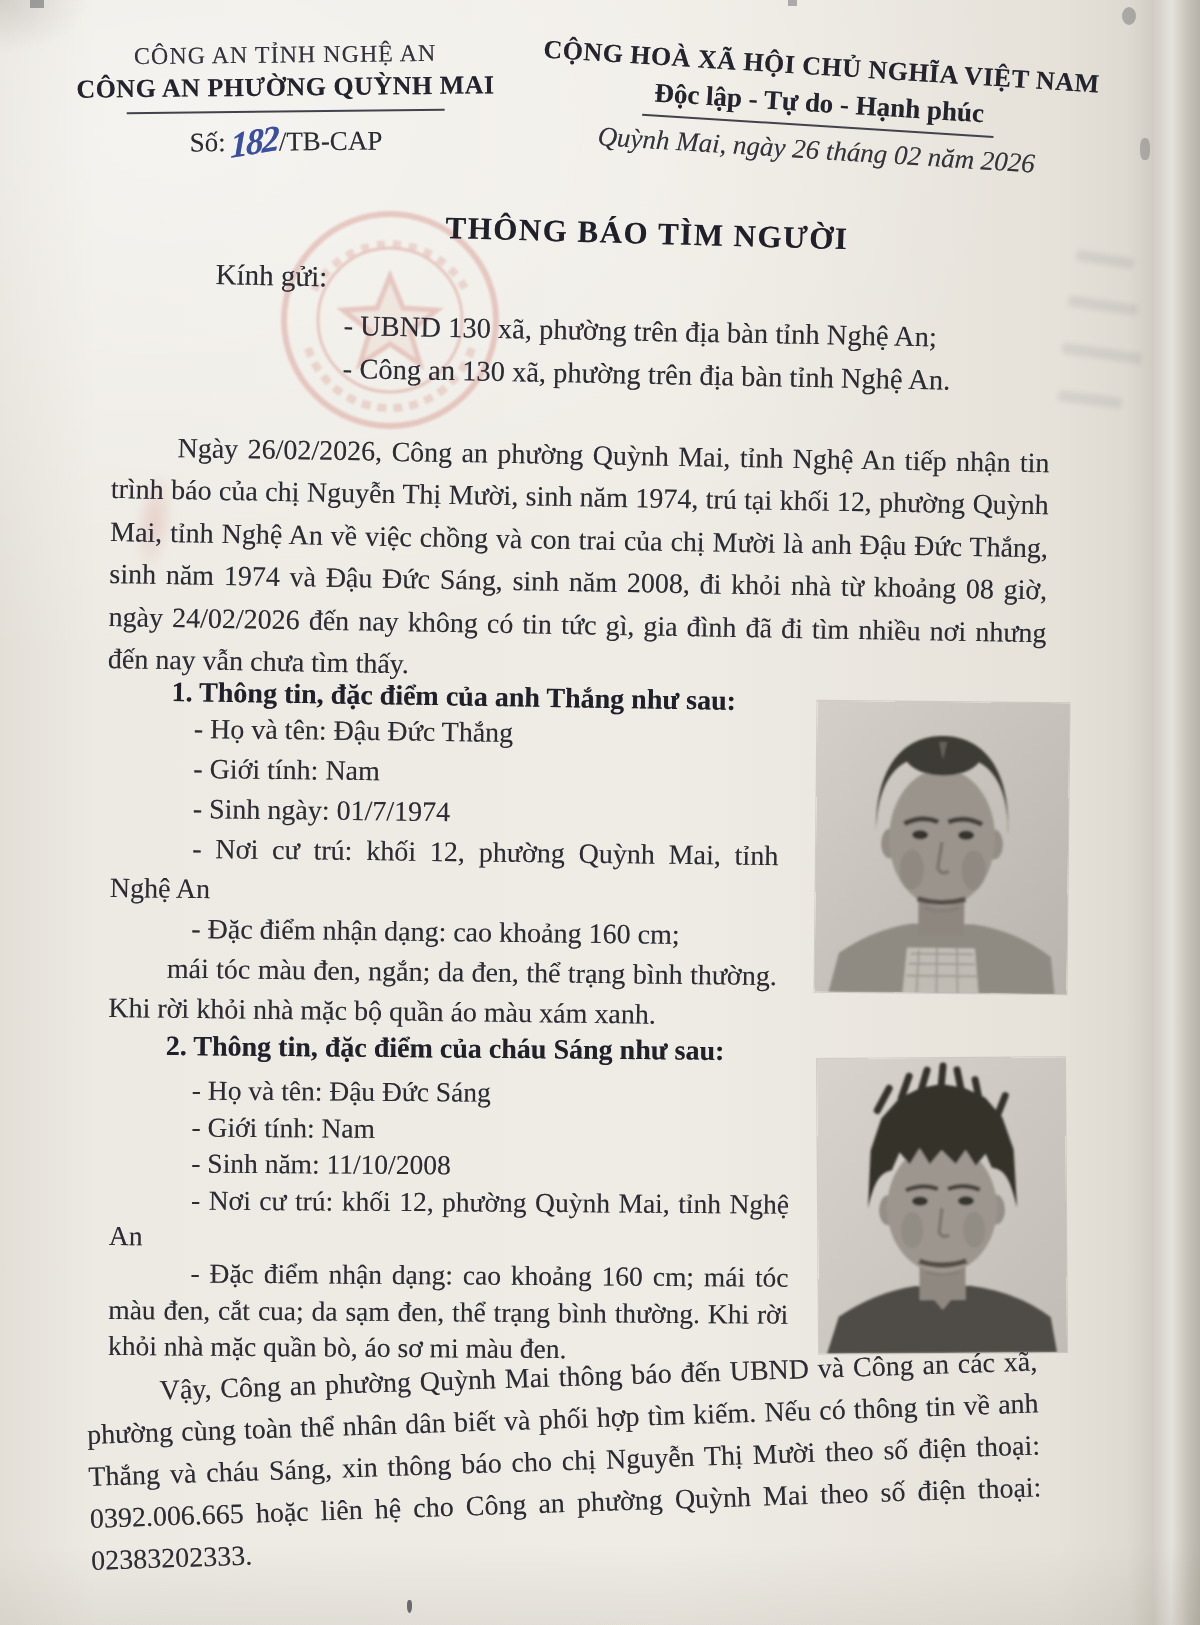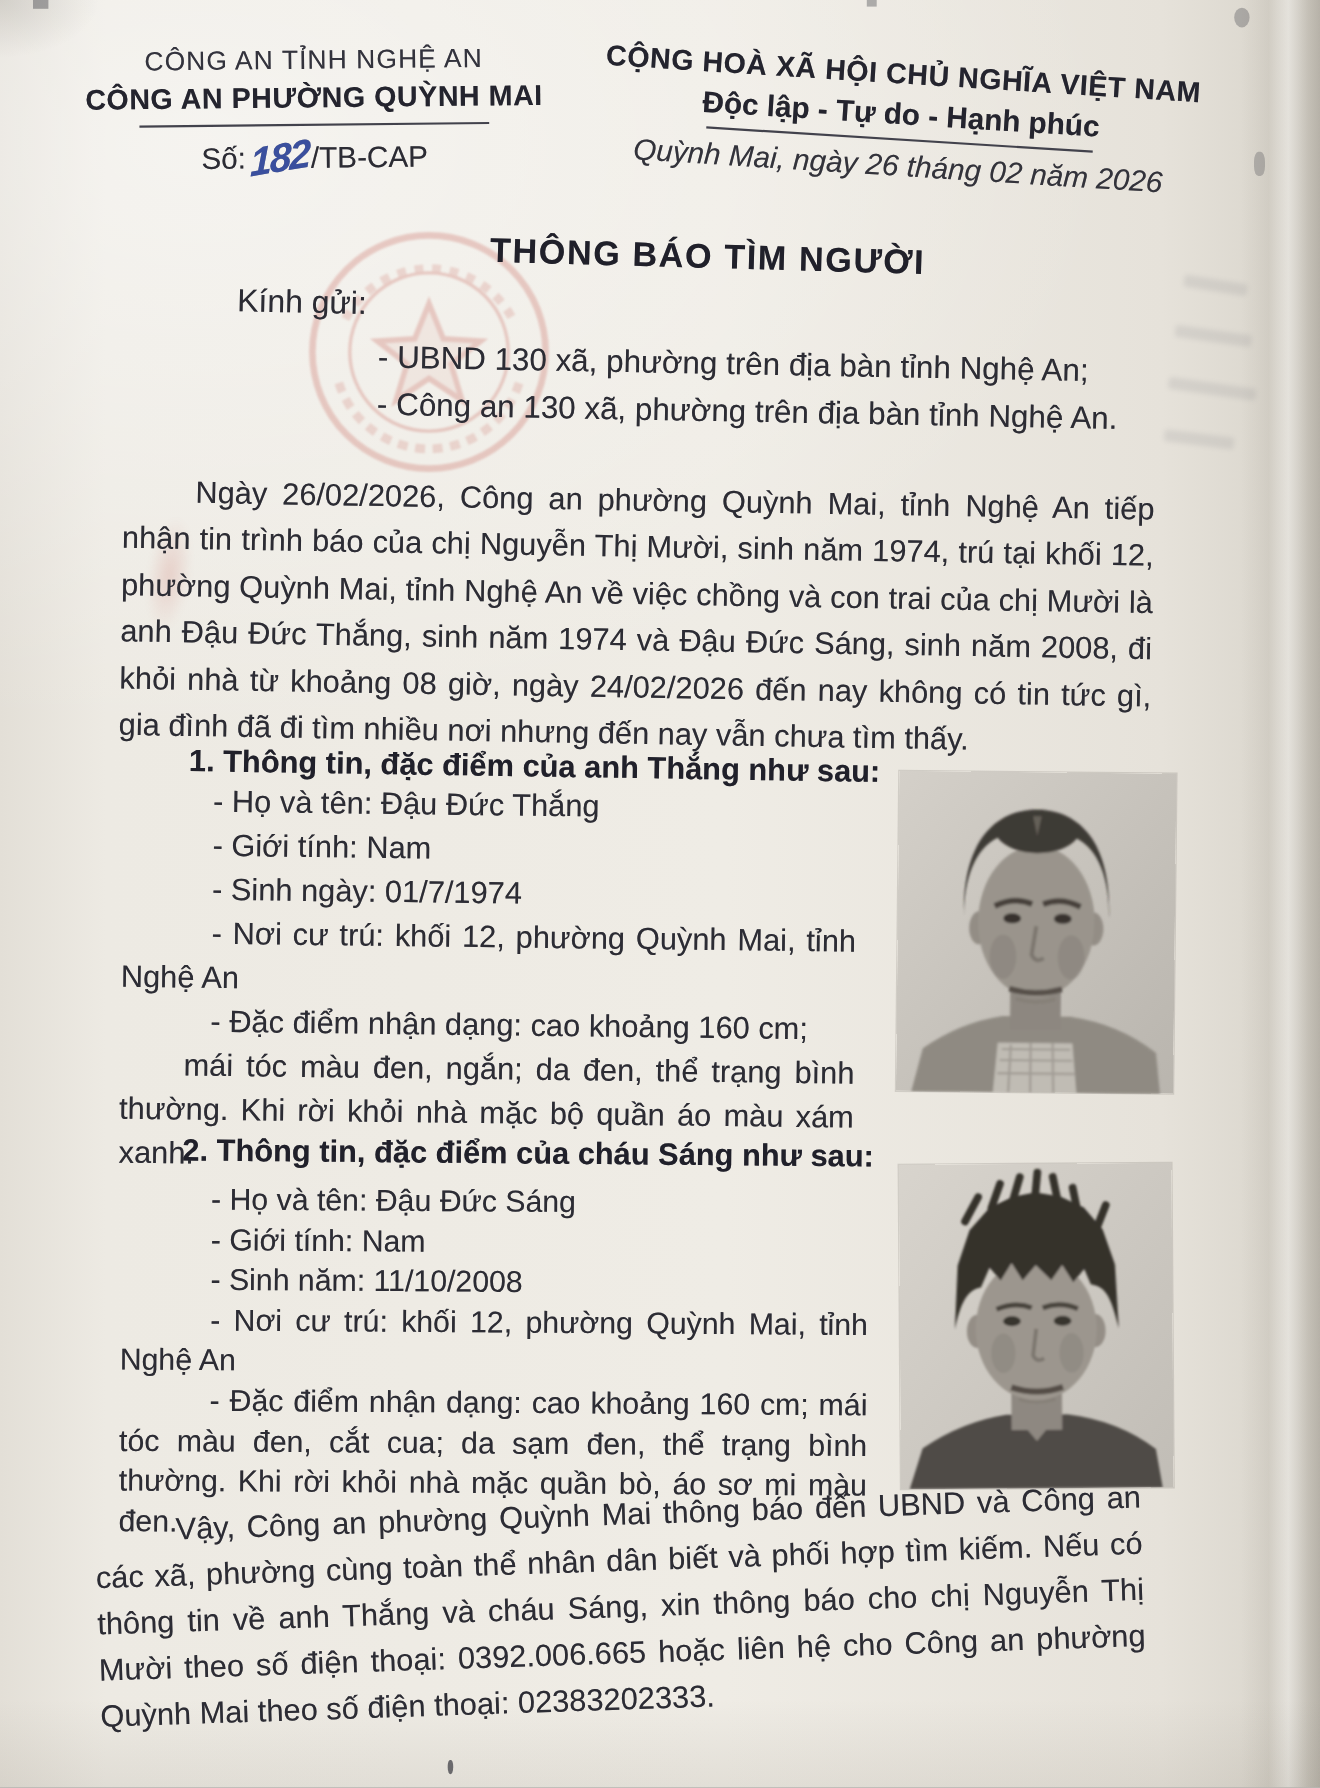--- a/index.html
+++ b/index.html
@@ -1,18 +1,18 @@
 <!DOCTYPE html>
 <html><head>
 <meta charset="utf-8">
 <style>
   html,body{margin:0;padding:0;background:#888;}
   .page{
     position:relative;width:1200px;height:1625px;overflow:hidden;
-    font-family:Liberation Sans, sans-serif;
+    font-family:Liberation Serif, serif;
     color:#2c2c34;
     background:
       radial-gradient(1400px 900px at 15% 8%, rgba(255,255,255,.45), rgba(255,255,255,0) 60%),
       linear-gradient(90deg,#e3dfd7 0%,#edeae3 8%,#efece5 55%,#e6e2da 88%,#dad6cd 97%,#cfcbc2 100%),
       #e9e5de;
   }
   .abs{position:absolute;}
   .ink{text-shadow:0 0 .6px rgba(40,40,50,.45);}
   
   .edge-right{left:1128px;top:0;width:72px;height:1625px;z-index:1;

